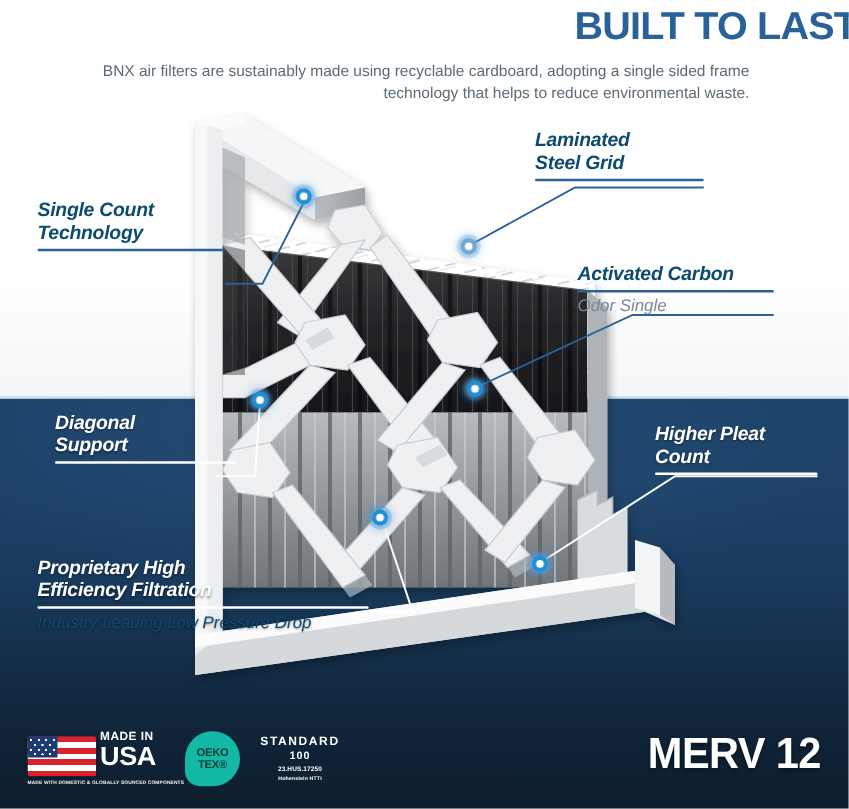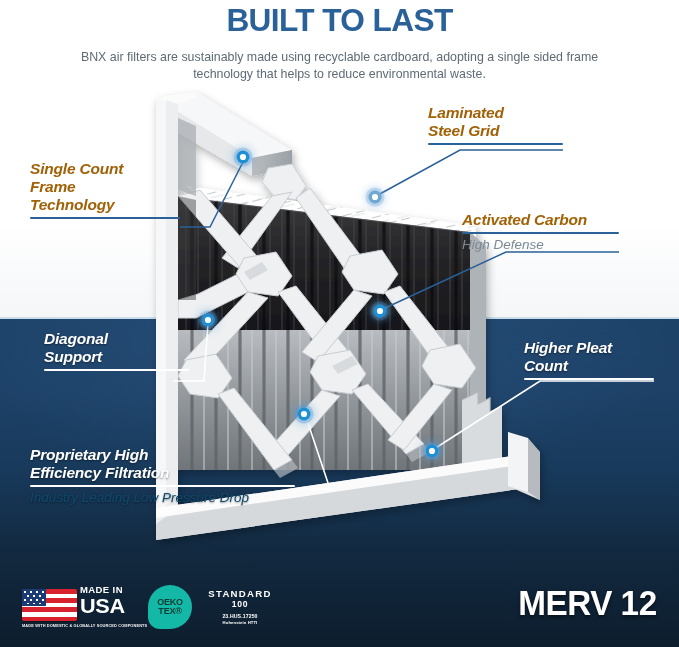--- a/index.html
+++ b/index.html
@@ -22,21 +22,21 @@
   .bg-bottom::after{
     content:"";position:absolute;left:0;top:0;width:679px;height:328px;
     background:radial-gradient(ellipse 520px 200px at 46% 8%,rgba(60,110,160,.30),rgba(0,0,0,0) 70%);
   }
   .bg-split-line{
     position:absolute;left:0;top:317px;width:679px;height:2px;
     background:rgba(150,190,220,.45);
   }
 
   
-  .header{position:absolute;left:0;top:0;width:679px;text-align:center;z-index:20;}
+  .header{position:absolute;left:0;top:0;width:679px;text-align:right;z-index:20;}
   .title{
     margin:3px 0 0 0;
     font-size:31px;font-weight:bold;letter-spacing:-.6px;
     color:#2a6199;
     font-family:"Liberation Sans",sans-serif;
     text-shadow:0 1px 0 rgba(255,255,255,.6);
     transform:scaleX(1.02);
   }
   .subtitle{
     margin:10px auto 0 auto;width:520px;
@@ -46,21 +46,21 @@
   
   .callout{position:absolute;z-index:24;}
   .callout .ln{display:block;white-space:nowrap;}
   .callout .hl{
     height:2px;background:#2a6199;margin-top:3px;border-radius:1px;
   }
   .callout.light .hl{background:#2a6199;}
   .callout.dark .hl{background:#ffffff;}
   .c-title{
     font-size:15.5px;font-weight:bold;font-style:italic;
-    color:#a16207;line-height:18px;letter-spacing:-.2px;
+    color:#0c4a6e;line-height:18px;letter-spacing:-.2px;
   }
   .callout.dark .c-title{
     color:#ffffff;
     text-shadow:0 1px 2px rgba(0,0,0,.45);
   }
   .c-sub{
     font-size:13.5px;font-style:italic;color:#7b8894;line-height:17px;margin-top:2px;
   }
   .callout.dark .c-sub{color:#0c4a6e;text-shadow:0 1px 2px rgba(0,0,0,.45);}
 
@@ -421,21 +421,20 @@
   </svg>
 
   <div class="header">
     <h1 class="title">BUILT TO LAST</h1>
     <p class="subtitle">BNX air filters are sustainably made using recyclable cardboard, adopting a single sided frame technology that helps to reduce environmental waste.</p>
   </div>
 
   <div class="callout light" id="co-single">
     <div class="c-title">
       <span class="ln">Single Count</span>
-      <span class="ln">Frame</span>
       <span class="ln">Technology</span>
     </div>
     <div class="hl"></div>
   </div>
 
   <div class="callout dark" id="co-diagonal">
     <div class="c-title">
       <span class="ln">Diagonal</span>
       <span class="ln">Support</span>
     </div>
@@ -457,21 +456,21 @@
       <span class="ln">Steel Grid</span>
     </div>
     <div class="hl"></div>
   </div>
 
   <div class="callout light" id="co-carbon">
     <div class="c-title">
       <span class="ln">Activated Carbon</span>
     </div>
     <div class="hl"></div>
-    <div class="c-sub">High Defense</div>
+    <div class="c-sub">Odor Single</div>
   </div>
 
   <div class="callout dark" id="co-pleat">
     <div class="c-title">
       <span class="ln">Higher Pleat</span>
       <span class="ln">Count</span>
     </div>
     <div class="hl"></div>
   </div>
 

